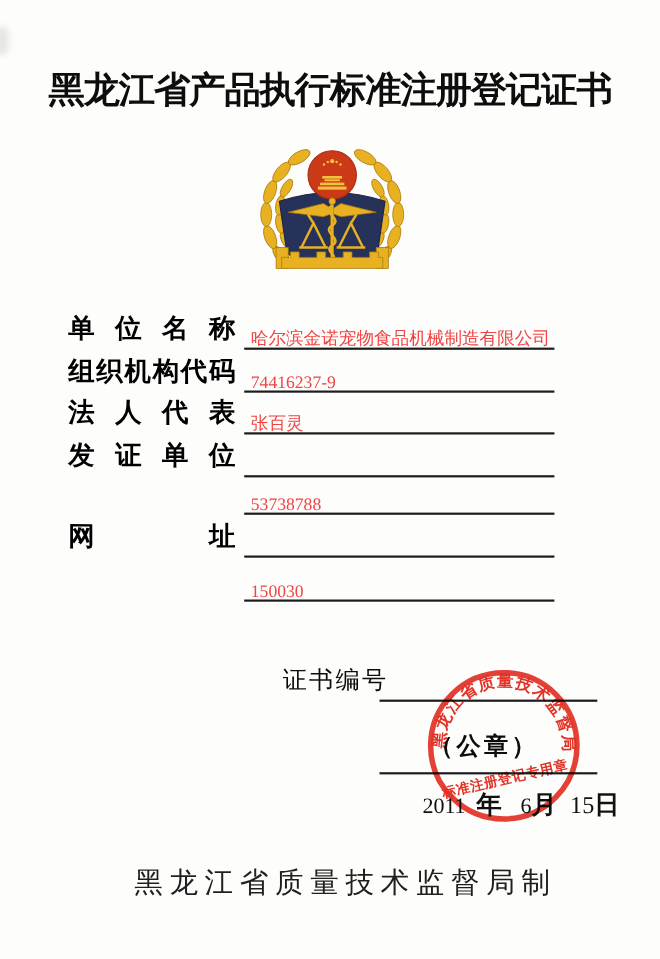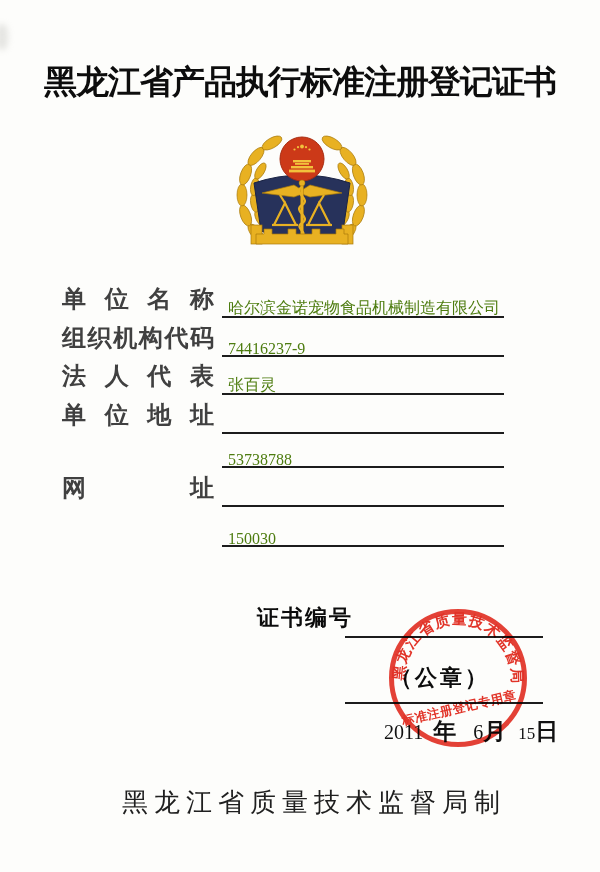--- a/index.html
+++ b/index.html
@@ -19,56 +19,56 @@
     position:absolute;top:60px;left:0;width:100%;
     text-align:center;
     font-size:33px;font-weight:bold;letter-spacing:-1px;
     color:#0d0d0d;
   }
   .emblem{position:absolute;left:232px;top:133px;width:140px;height:128px;}
   
   .row{position:absolute;left:0;width:100%;height:34px;}
   .flabel{
     position:absolute;left:62px;width:152px;
-    font-size:24px;font-weight:bold;color:#404040;
+    font-size:24px;font-weight:bold;color:#000000;
     text-align:justify;text-align-last:justify;
     line-height:30px;white-space:nowrap0;
   }
   .fvalue{
     position:absolute;left:228px;
-    font-size:16px;color:#4d7c0f;white-space:nowrap;margin-top:30px;
+    font-size:16px;color:#ef4444;white-space:nowrap;margin-top:30px;
   }
   .uline{
     position:absolute;left:222px;width:282px;height:2px;
     background:#1c1c1c;
   }
   .r1{top:284px}.r2{top:323px}.r3{top:361px}.r4{top:400px}
   .r5{top:434px}.r6{top:473px}.r7{top:513px}
   .u1{top:316px}.u2{top:355px}.u3{top:393px}.u4{top:432px}
   .u5{top:466px}.u6{top:505px}.u7{top:545px}
   .fvalue{top:10px}
   .row .fvalue{top:auto;bottom:-1px;}
   
   .certno-label,.issuer-label{
     position:absolute;left:257px;
-    font-size:22px;font-weight:bold;letter-spacing:2px;color:#0c0c0c;
+    font-size:22px;font-weight:normal;letter-spacing:2px;color:#0c0c0c;
   }
   .certno-label{top:603px}
   .issuer-label{top:661px}
   .seal-note{
     position:absolute;left:390px;top:663px;
     font-size:22px;font-weight:bold;letter-spacing:3px;color:#0c0c0c;
   }
   .iline{position:absolute;left:345px;width:198px;height:2px;background:#1c1c1c;}
   .ilineA{top:636px}.ilineB{top:702px}
   .date-row{
     position:absolute;left:384px;top:716px;white-space:nowrap;
   }
   .date-row .num{font-size:20px;vertical-align:baseline;}
-  .date-row .num-sm{font-size:17px;}
+  .date-row .num-sm{font-size:22px;}
   .date-row .unit{font-size:23px;font-weight:bold;}
   .gap-a{margin-left:10px}.gap-b{margin-left:17px}.gap-c{margin-left:12px}
   .stamp{
     position:absolute;left:386px;top:606px;width:144px;height:144px;
     mix-blend-mode:multiply;opacity:.95;
   }
   .footer{
     position:absolute;top:785px;left:14px;width:100%;
     text-align:center;font-size:26px;letter-spacing:6px;color:#1f1f1f;
   }
@@ -160,21 +160,21 @@
   </div>
   <div class="uline u2"></div>
 
   <div class="row r3">
     <div class="flabel">法人代表</div>
     <div class="fvalue">张百灵</div>
   </div>
   <div class="uline u3"></div>
 
   <div class="row r4">
-    <div class="flabel">单位地址</div>
+    <div class="flabel">发证单位</div>
   </div>
   <div class="uline u4"></div>
 
   <div class="row r5">
     <div class="fvalue">53738788</div>
   </div>
   <div class="uline u5"></div>
 
   <div class="row r6">
     <div class="flabel">网址</div>

